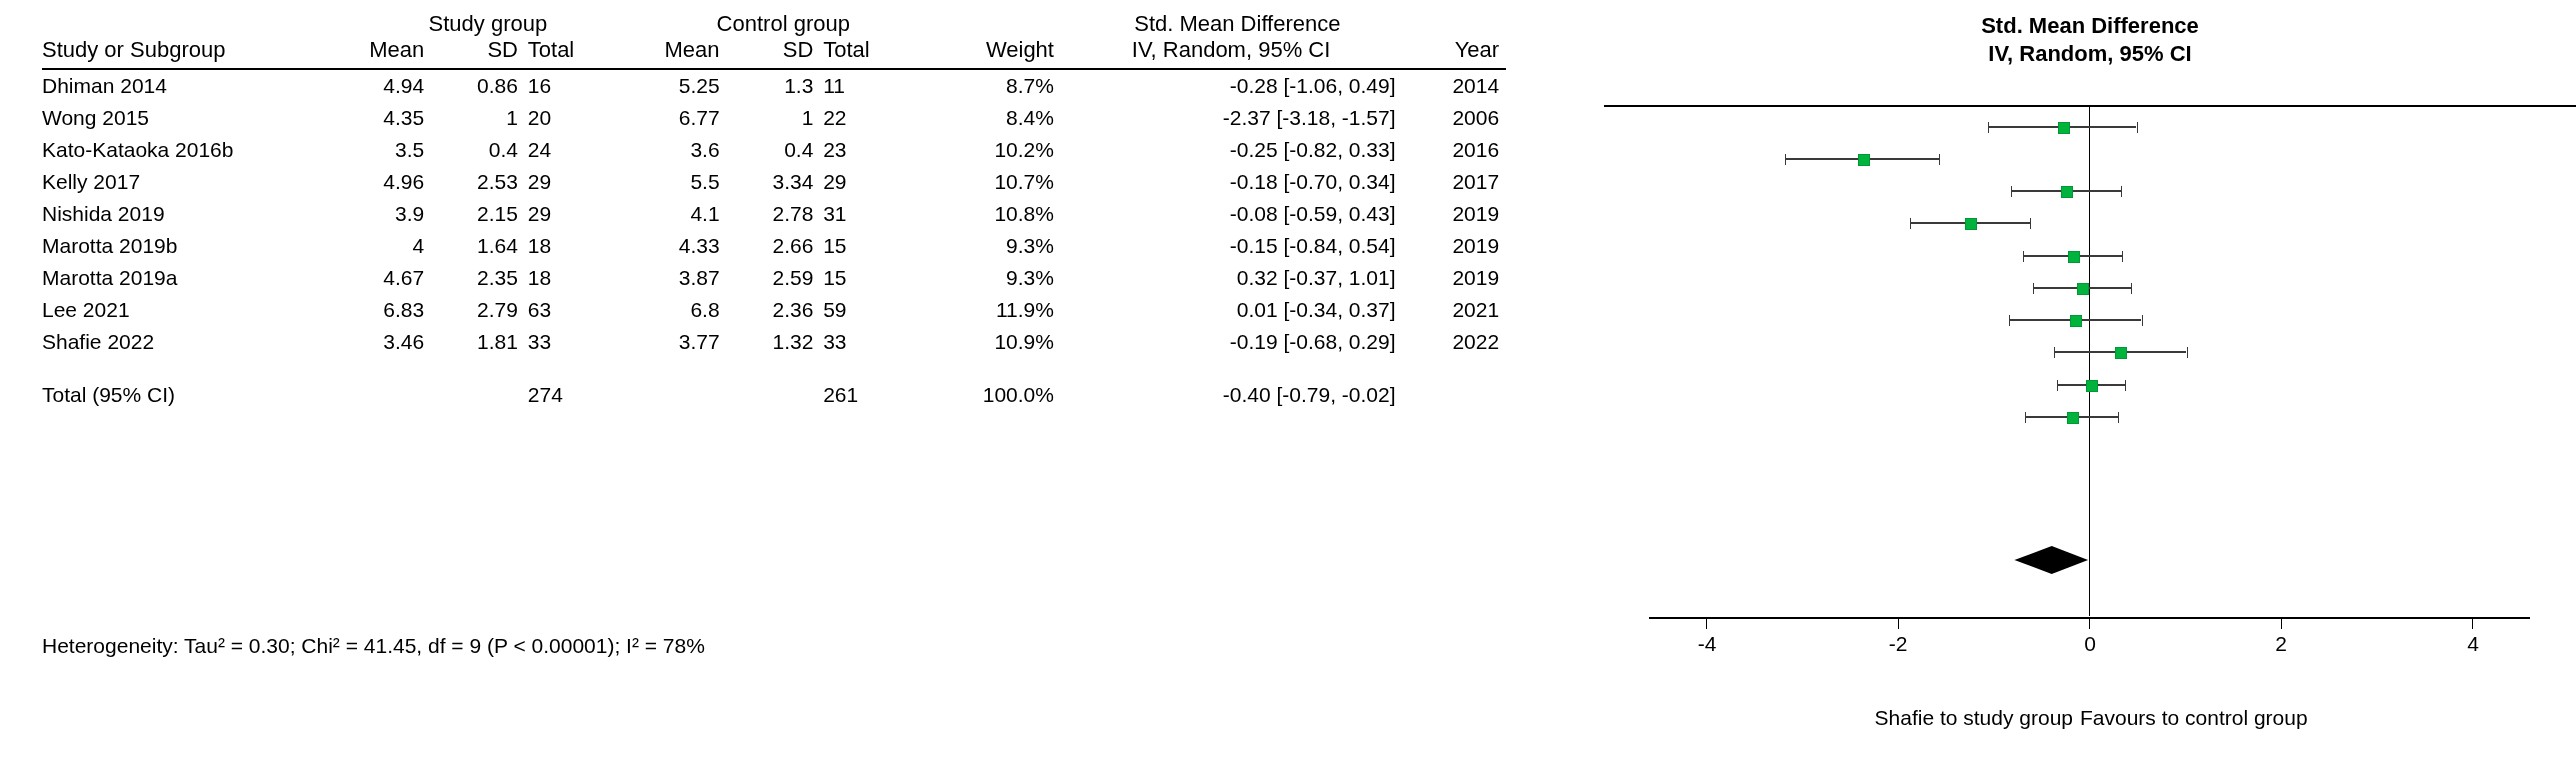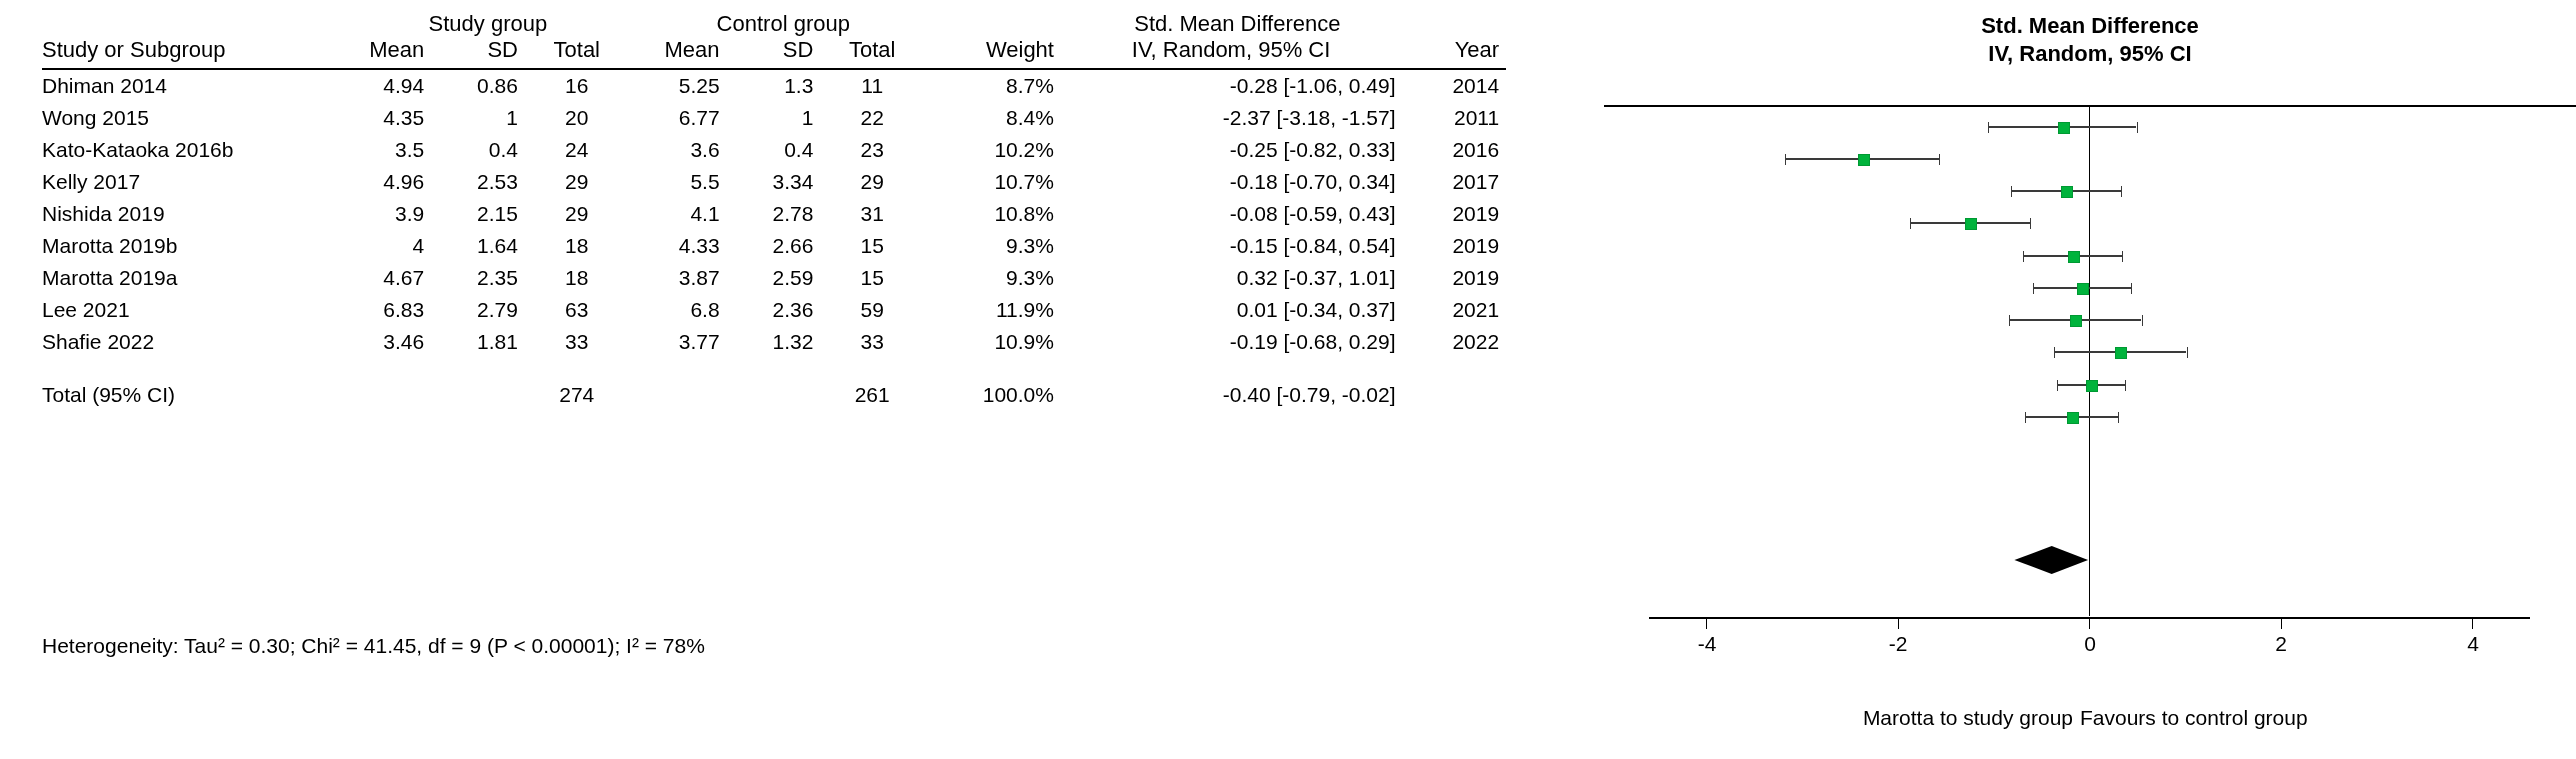--- a/index.html
+++ b/index.html
@@ -48,21 +48,21 @@
     font-size: 22px;
     padding-bottom: 2.8px !important;
     margin-top: 20px;
   }
   .rule-row td {
     border-bottom: 2.1px solid #000;
     height: 4.2px;
   }
   .c-study { text-align: left;  width: 294px; padding-right: 4.2px !important;}
   .c-num   { text-align: right; width: 84px; padding-right: 9.8px !important;}
-  .c-tot   { text-align: center; width: 98px; padding-right: 9.8px !important;}
+  .c-tot   { text-align: left; width: 98px; padding-right: 9.8px !important;}
   .c-wt    { text-align: right; width: 123px; padding-right: 12.6px !important;}
   .c-ci    { text-align: right; width: 329px; padding-right: 12.6px !important;}
   .c-year  { text-align: right; width: 91px; padding-right: 7px !important;}
 
   .data-row td { height: 32px; vertical-align: middle; }
   .total-row td {
     font-weight: bold;
     height: 43px;
     vertical-align: middle;
     padding-top: 15.4px !important;
@@ -206,21 +206,21 @@
           <tr class="data-row">
             <td class="c-study">Wong 2015</td>
             <td class="c-num">4.35</td>
             <td class="c-num">1</td>
             <td class="c-tot">20</td>
             <td class="c-num">6.77</td>
             <td class="c-num">1</td>
             <td class="c-tot">22</td>
             <td class="c-wt">8.4%</td>
             <td class="c-ci">-2.37 [-3.18, -1.57]</td>
-            <td class="c-year">2011</td>
+            <td class="c-year">2006</td>
           </tr>
           <tr class="data-row">
             <td class="c-study">Kato-Kataoka 2016b</td>
             <td class="c-num">3.5</td>
             <td class="c-num">0.4</td>
             <td class="c-tot">24</td>
             <td class="c-num">3.6</td>
             <td class="c-num">0.4</td>
             <td class="c-tot">23</td>
             <td class="c-wt">10.2%</td>
@@ -395,21 +395,21 @@
           <div class="ci-point" style="left: 487px; background: rgb(0, 179, 60);"></div>
         </div>
         <div class="ci-row" style="top: 401px; left: 0px; width: 972px;">
           <div class="ci-line" style="left: 421px; width: 93px;"></div>
           <div class="ci-cap" style="left: 421px;"></div>
           <div class="ci-cap" style="left: 514px;"></div>
           <div class="ci-point" style="left: 468px; background: rgb(0, 179, 60);"></div>
         </div>
       </div>
 
-    <div class="favour" style="right:503px">Marotta to study group</div>
+    <div class="favour" style="right:503px">Shafie to study group</div>
     <div class="favour" style="left:476px">Favours to control group</div>
   <svg width="972" height="42" style="position: absolute; left: 0px; top: 539px;" viewBox="0 0 1387 60">
         <polygon points="585.507,30 638.8199999999999,10 690.7660000000001,30 638.8199999999999,50" fill="#000000"></polygon>
       </svg>
     </div>
 
 </div>
 
 
 </body></html>

